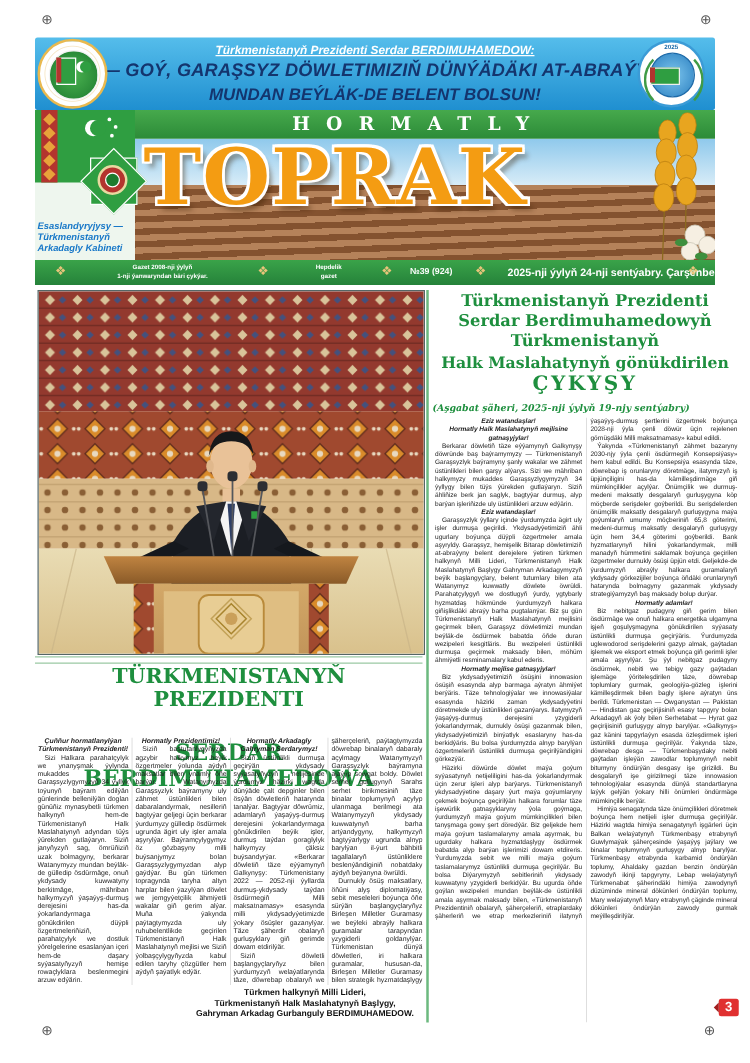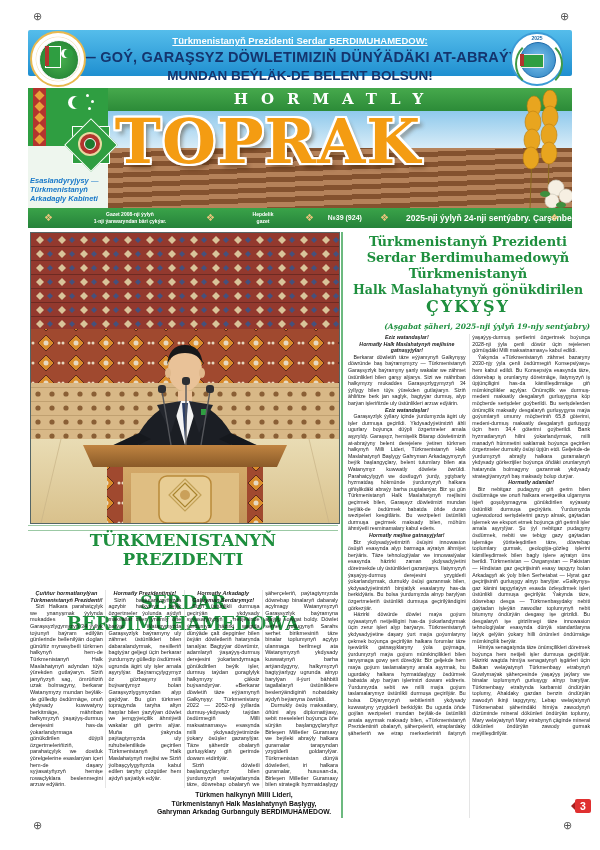--- a/index.html
+++ b/index.html
@@ -1,22 +1,22 @@
 <!DOCTYPE html>
 <html><head>
 <meta charset="utf-8">
 <style>
   html,body{margin:0;padding:0;background:#ffffff;}
   #page{position:relative;width:600px;height:850px;background:#ffffff;overflow:hidden;
         font-family:"Liberation Sans",sans-serif;color:#222;}
   .abs{position:absolute;}
   .regmark{position:absolute;color:#555;font-size:11px;line-height:11px;}
   
-  #banner{left:28px;top:30px;width:544px;height:46px;
-          background:linear-gradient(#55bdeb,#1f8fd0);border-radius:2px;}
+  #banner{left:28px;top:30px;width:544px;height:58px;
+          background:linear-gradient(#55bdeb,#1f8fd0);border-radius:2px;font-style:italic;}
   #banner .kicker{position:absolute;left:0;right:0;top:5px;text-align:center;
           color:#ffffff;font-weight:bold;font-size:9.5px;text-decoration:underline;}
   #banner .slogan1{position:absolute;left:0;right:0;top:19px;text-align:center;
           color:#14356e;font-weight:bold;font-size:14.5px;letter-spacing:.2px;}
   #banner .slogan2{position:absolute;left:0;right:0;top:38px;text-align:center;
           color:#14356e;font-weight:bold;font-size:13.5px;}
   #badgeL{left:30px;top:31px;width:56px;height:56px;border-radius:50%;
           background:radial-gradient(#ffffff 58%,#f6e7c8 60%,#ffffff 62%);
           border:2px solid #e9b94f;box-sizing:border-box;}
   #badgeL .inner{position:absolute;left:7px;top:7px;width:38px;height:38px;border-radius:50%;
@@ -86,21 +86,21 @@
         font-size:10px;line-height:12px;text-align:justify;color:#1c1c1c;}
   #signature{left:150px;top:791px;width:188px;text-align:center;font-weight:bold;
         font-size:6.8px;line-height:8.6px;color:#111;}
   
   .sh{left:346px;width:244px;text-align:center;color:#1e8f3e;font-family:"DejaVu Serif",serif;font-weight:bold;}
   #sh1{top:234px;font-size:13px;}
   #sh2{top:250px;font-size:13px;}
   #sh3{top:266px;font-size:13px;}
   #sh4{top:282px;font-size:12.5px;}
   #sh5{top:297px;font-size:16px;letter-spacing:2px;}
-  #sdate{left:346px;top:322px;width:244px;text-align:right;color:#1e8f3e;
+  #sdate{left:346px;top:322px;width:244px;text-align:left;color:#1e8f3e;
         font-family:"DejaVu Serif",serif;font-weight:bold;font-style:italic;font-size:7.5px;}
   #speechcols{left:348px;top:334px;width:242px;height:484px;overflow:hidden;}
   #speechcols .inner{width:440px;height:880px;transform:scale(0.55);transform-origin:0 0;
         column-count:2;column-gap:12px;column-rule:1px solid #cfcfcf;
         font-size:9.5px;line-height:12px;text-align:justify;color:#1c1c1c;}
   
   .p{margin:0;text-indent:10px;}
   .h{margin:0;font-weight:bold;font-style:italic;text-align:center;text-indent:0;}
   
   #pageno{left:575px;top:799px;width:16px;height:14px;background:#e03030;border-radius:2px;

